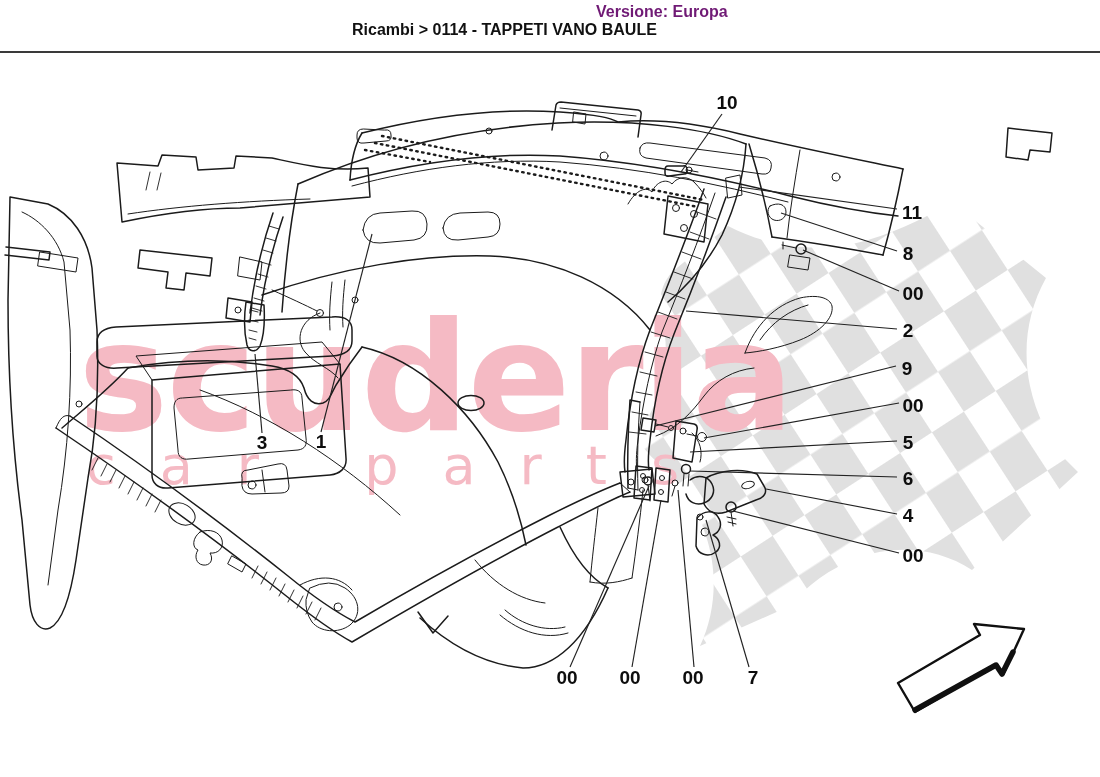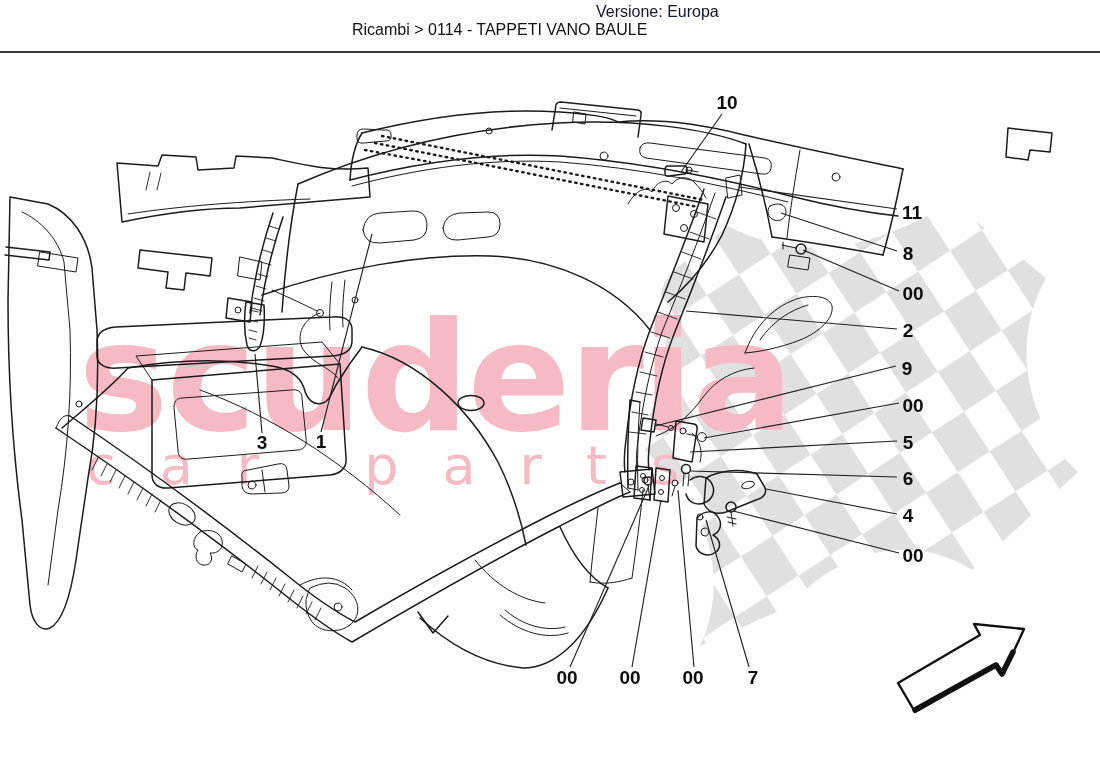--- a/index.html
+++ b/index.html
@@ -1,19 +1,19 @@
 <!DOCTYPE html>
 <html><head>
 <meta charset="utf-8">
 <style>
   html,body{margin:0;padding:0;background:#fff;}
   #stage{position:relative;width:1100px;height:777px;background:#fff;overflow:hidden;
          font-family:"Liberation Sans",sans-serif;}
-  #hdr-version{position:absolute;left:596px;top:3px;font-size:16px;font-weight:400;color:#0f172a;white-space:nowrap;}
-  #hdr-breadcrumb{position:absolute;left:352px;top:21px;font-size:16px;font-weight:400;color:#111;white-space:nowrap;}
+  #hdr-version{position:absolute;left:596px;top:3px;font-size:16px;font-weight:700;color:#701a75;white-space:nowrap;}
+  #hdr-breadcrumb{position:absolute;left:352px;top:21px;font-size:16px;font-weight:700;color:#111;white-space:nowrap;}
   #hdr-rule{position:absolute;left:0;top:51px;width:1100px;height:2px;background:#3a3a3a;}
   svg{position:absolute;left:0;top:0;}
   .wm1{font-family:"DejaVu Sans",sans-serif;font-weight:700;font-size:152px;letter-spacing:-2px;}
   .wm2{font-family:"DejaVu Sans",sans-serif;font-weight:400;font-size:54px;letter-spacing:44px;}
   #art path, #art line, #art circle, #art ellipse, #art polyline{fill:none;stroke-linecap:round;stroke-linejoin:round;}
   #art .w14{stroke-width:1.5;}
   #art .thin{stroke-width:1;}
   #art .tick{stroke-width:0.9;}
   #art .dots{stroke-width:2.4;stroke-dasharray:1.5 4.5;}
   #art .blk{stroke-width:1;}

